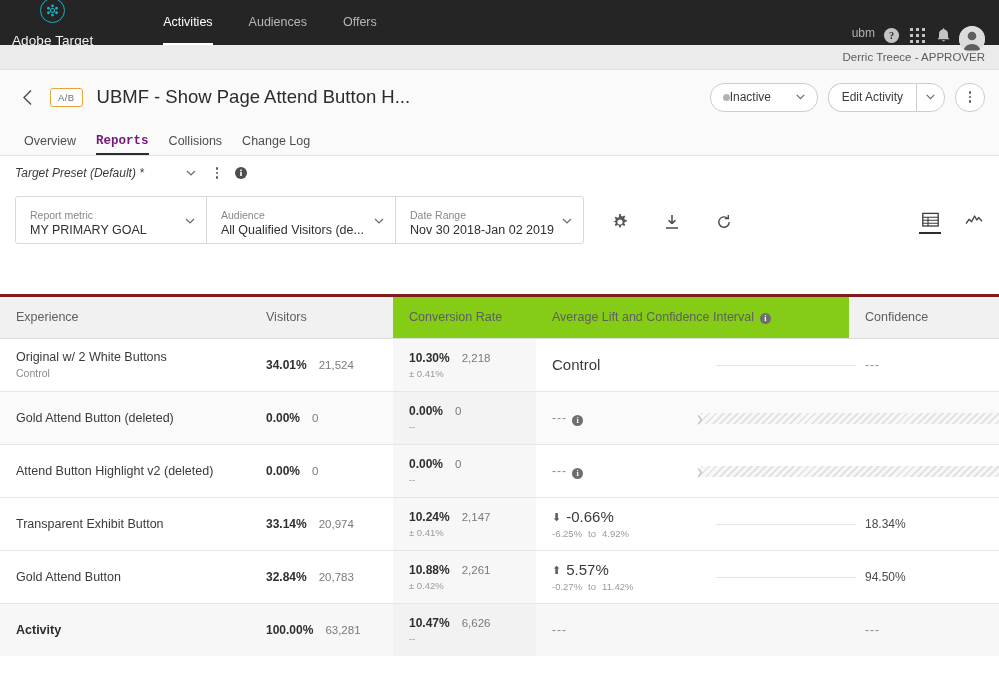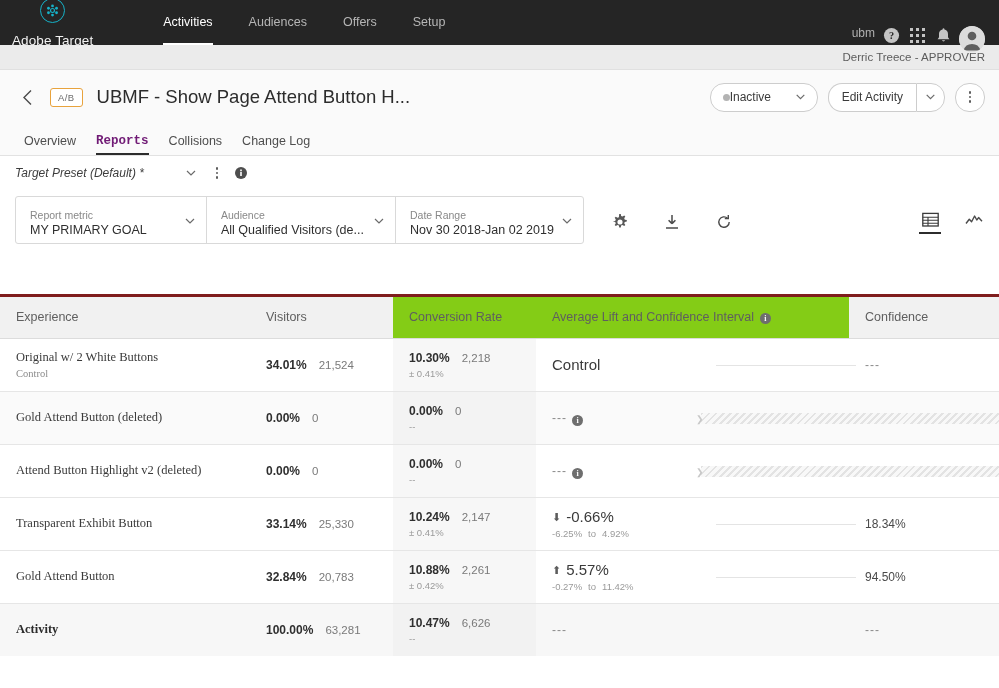--- a/index.html
+++ b/index.html
@@ -170,21 +170,21 @@
   table.report th {
     background: #f1f1f1; text-align: left; font-weight: normal;
     font-size: 12.5px; color: #5f5f5f; height: 41px; padding: 0 0 0 16px;
     border-bottom: 1px solid #dcdcdc; vertical-align: middle;
   }
   table.report th.shaded { background: #84cc16; }
   table.report td {
     border-bottom: 1px solid #e6e6e6; height: 53px; padding: 0 0 0 16px;
     vertical-align: middle; font-size: 12px;
   }
-  td.col-exp  { width: 250px; font-family: Liberation Serif, serif; }
+  td.col-exp  { width: 250px; }
   td.col-vis  { width: 143px; }
   td.col-cr   { width: 143px; background: #f7f7f7; }
   td.col-lift { width: 313px; position: relative; padding-left: 14px; }
   td.col-conf { width: 150px; }
   th.col-exp  { width: 250px; }
   th.col-vis  { width: 143px; }
   th.col-cr   { width: 143px; }
   th.col-lift { width: 313px; }
   th.col-conf { width: 150px; }
 
@@ -245,21 +245,20 @@
         <circle cx="3.7" cy="5.6" r="1.5" fill="#16b1c7"></circle>
       </svg>
     </span>
     <span class="brand-name">Adobe Target</span>
   </div>
 
   <div class="topnav-tabs">
     <div class="topnav-tab active">Activities</div>
     <div class="topnav-tab">Audiences</div>
     <div class="topnav-tab">Offers</div>
-    <div class="topnav-tab">Setup</div>
   </div>
 
   <div class="topnav-right">
     <span class="tn-label">ubm</span>
     <span class="tn-icon">
       <svg width="17" height="17" viewBox="0 0 18 18">
         <circle cx="9" cy="9" r="8" fill="#c4c4c4"></circle>
         <text x="9" y="13" font-size="11" font-weight="bold" text-anchor="middle" fill="#252525" font-family="Liberation Serif, serif">?</text>
       </svg>
     </span>
@@ -558,21 +557,21 @@
       </td>
     </tr>
 
     <tr>
       <td class="col-exp">
         <div class="exp-name">Transparent Exhibit Button</div>
       </td>
       <td class="col-vis">
         <div class="pair">
           <span class="pct">33.14%</span>
-          <span class="cnt">25,330</span>
+          <span class="cnt">20,974</span>
         </div>
       </td>
       <td class="col-cr">
         <div class="pair">
           <span class="pct">10.24%</span>
           <span class="cnt">2,147</span>
         </div>
         <div class="sub-small">± 0.41%</div>
       </td>
       <td class="col-lift">

